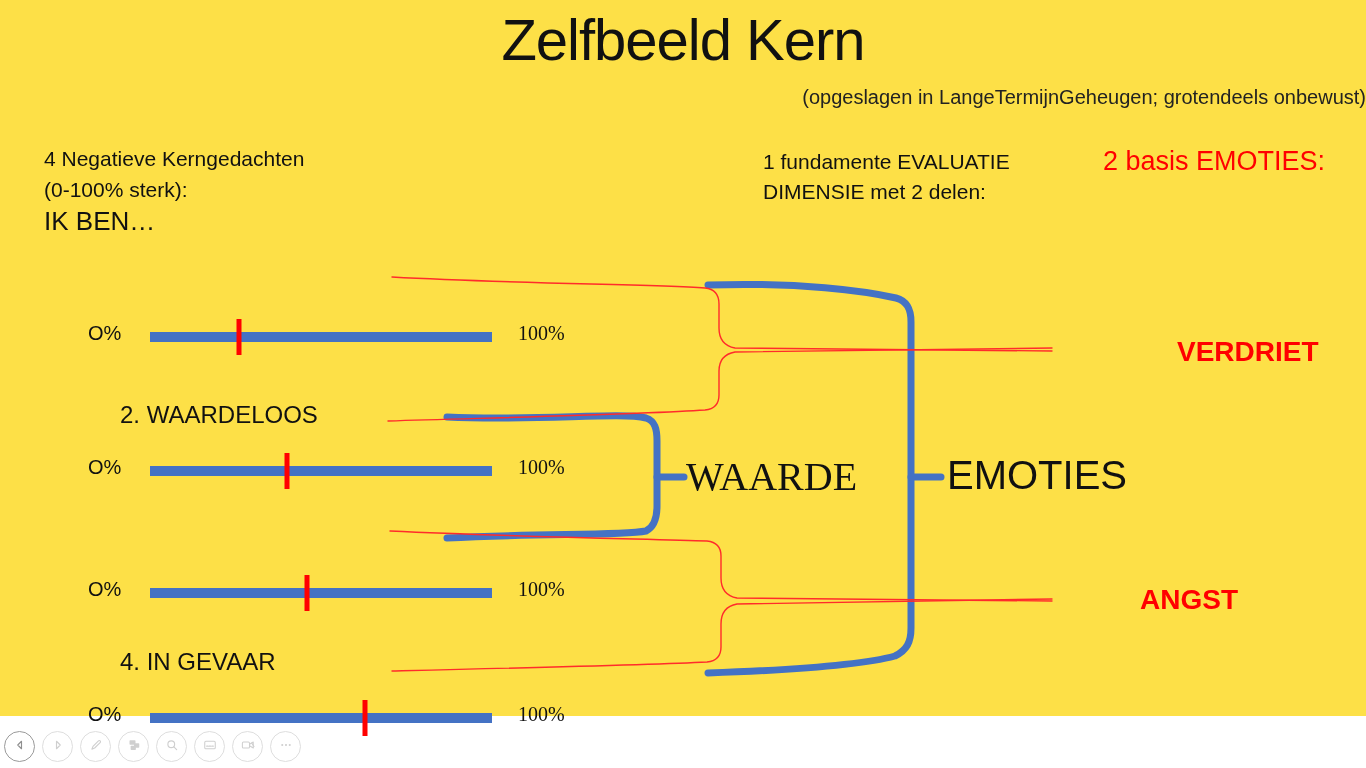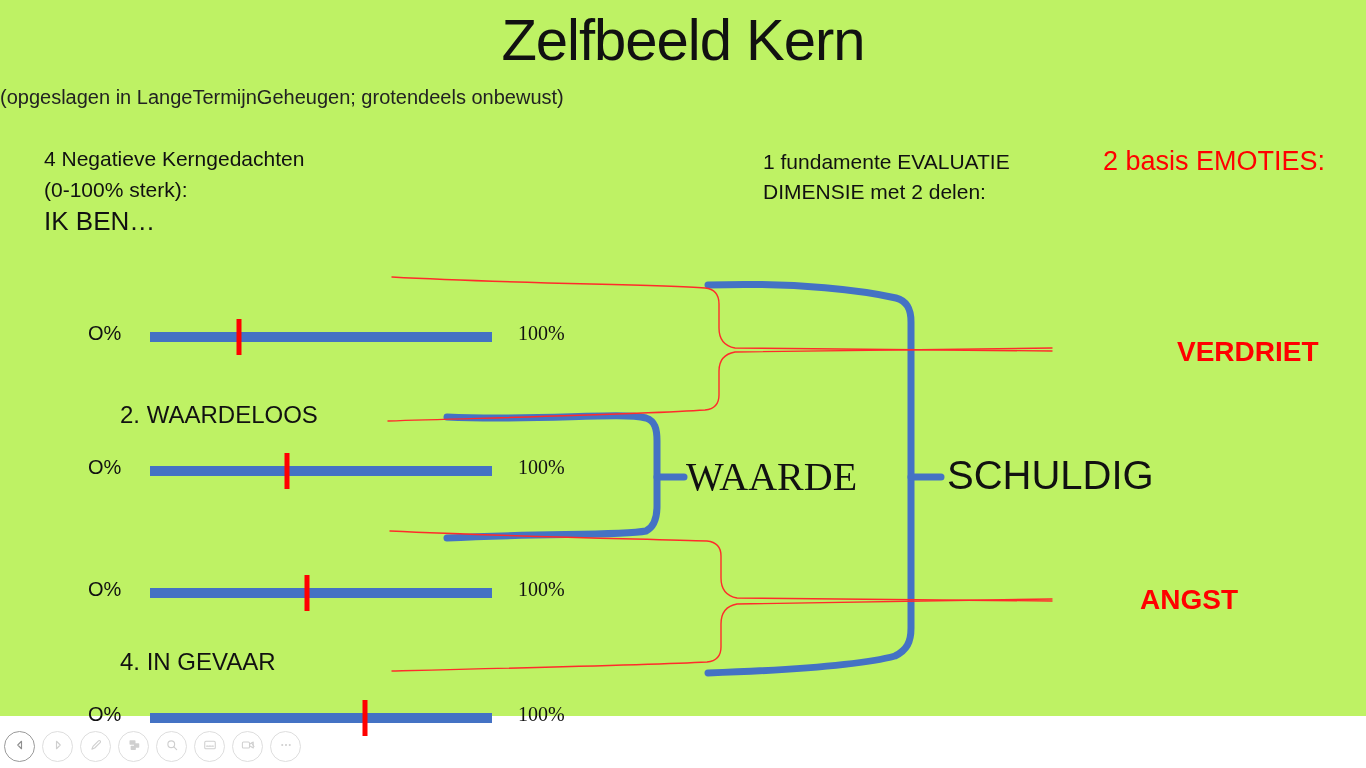--- a/index.html
+++ b/index.html
@@ -1,23 +1,23 @@
 <!DOCTYPE html>
 <html><head>
 <meta charset="utf-8">
 <style>
   * { margin:0; padding:0; box-sizing:border-box; }
   html,body { width:1366px; height:768px; background:#ffffff; overflow:hidden;
               font-family:"Liberation Sans", sans-serif; color:#1a1a1a; }
   .abs { position:absolute; }
-  #slide { position:relative; width:1366px; height:716px; background:#bef264; }
+  #slide { position:relative; width:1366px; height:716px; background:#fde047; }
 
   .slide-title { top:6px; left:0; width:1366px; text-align:center;
                  font-size:58px; font-weight:300; letter-spacing:-1px; color:#111; }
-  .slide-subtitle { top:86px; left:0; width:1366px; text-align:left;
+  .slide-subtitle { top:86px; left:0; width:1366px; text-align:right;
                     font-size:20px; color:#222; }
 
   .left-heading { top:144px; left:44px; font-size:21px; line-height:1.47; color:#111; }
   .ik-ben { top:206px; left:44px; font-size:26px; color:#111; }
   .mid-heading { top:147px; left:763px; font-size:21px; line-height:1.45; color:#111; }
   .right-heading { top:146px; left:1103px; font-size:27px; color:#ff0000; }
 
   .item-label { left:120px; font-size:24px; color:#111; white-space:nowrap; }
 
   .slider-row { left:88px; width:520px; height:38px; }
@@ -93,21 +93,21 @@
   </div>
   <div class="abs slider-row" style="top:699px">
     <span class="minmax min-label">O%</span>
     <div class="track">
       <div class="marker" style="left: 63%;"></div>
     </div>
     <span class="minmax max-label">100%</span>
   </div>
 
   <div class="abs dim-label waarde-label">WAARDE</div>
-  <div class="abs dim-label controle-label">SCHULDIG</div>
+  <div class="abs dim-label controle-label">EMOTIES</div>
   <div class="abs emotion-label verdriet-label">VERDRIET</div>
   <div class="abs emotion-label angst-label">ANGST</div>
 
   <svg id="overlay" viewBox="0 0 1366 768">
     <g stroke="#4472c4" stroke-width="7" fill="none" stroke-linecap="round" stroke-linejoin="round">
       <path d="M 447 417 C 540 421 620 412 646 418 C 655 421 657 429 657 441 L 657 506 C 657 519 654 527 646 531 C 620 536 540 533 447 538"></path>
       <path d="M 657 477 L 684 477"></path>
       <path d="M 708 285 C 800 282 865 291 896 298 C 907 301 911 309 911 322 L 911 628 C 911 642 907 650 895 656 C 855 667 765 671 708 673"></path>
       <path d="M 911 477 L 941 477"></path>
     </g>

